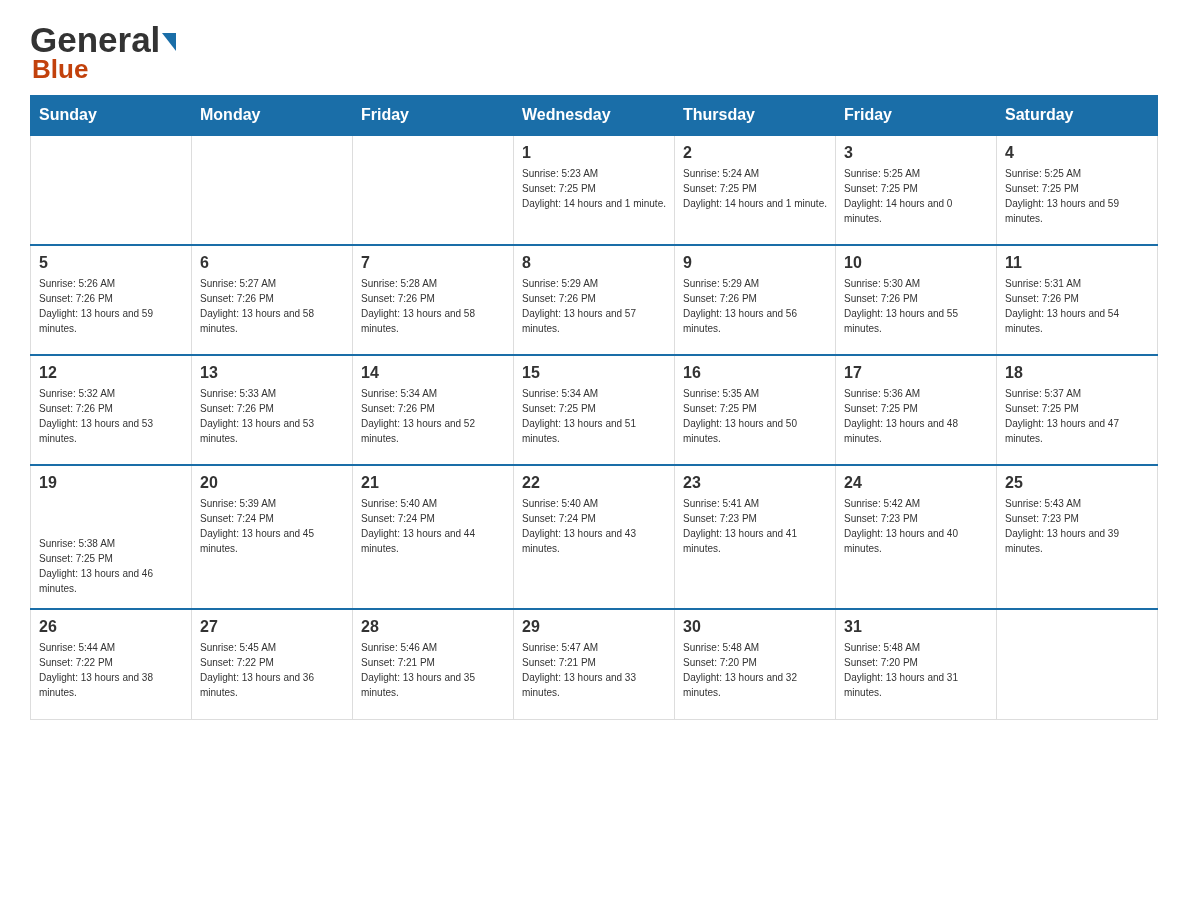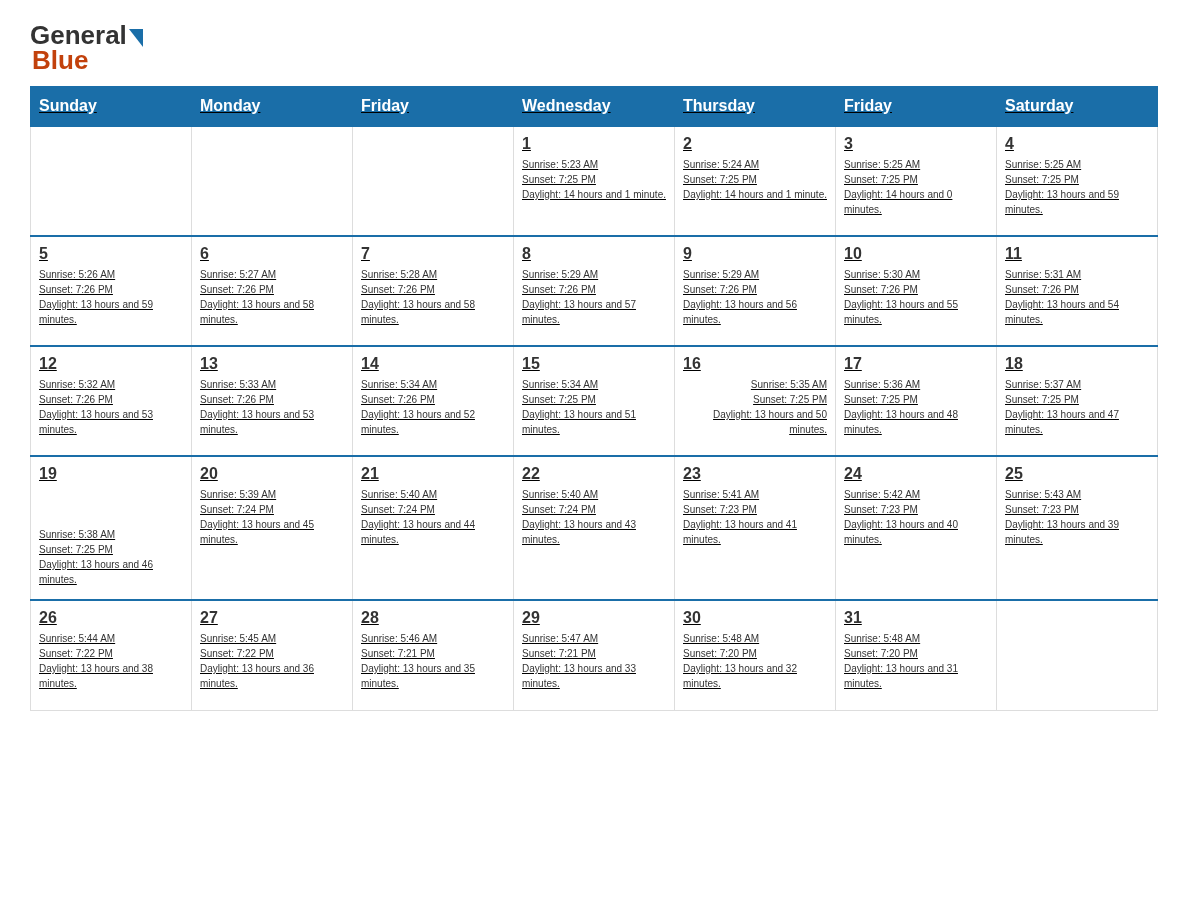--- a/index.html
+++ b/index.html
@@ -19,21 +19,21 @@
     .logo {
       display: flex;
       flex-direction: column;
       align-items: flex-start;
     }
     .logo-top {
       display: flex;
       align-items: center;
     }
     .logo-text-general {
-      font-size: 26px;
+      font-size: 35px;
       font-weight: bold;
       color: #333333;
     }
     .logo-arrow {
       width: 0;
       height: 0;
       border-left: 14px solid transparent;
       border-right: 0px solid transparent;
       border-top: 18px solid #1a6ea8;
       margin-left: 2px;
@@ -57,21 +57,20 @@
     }
     .subtitle {
       font-size: 22px;
       color: #555555;
       margin-top: 4px;
     }
     .calendar {
       width: 100%;
       border-collapse: collapse;
       margin-top: 10px;
-      text-decoration: underline;
     }
     .calendar thead tr th {
       background-color: #1a6ea8;
       color: #ffffff;
       font-size: 16px;
       font-weight: bold;
       padding: 10px 8px;
       text-align: left;
       border: 1px solid #1a6ea8;
     }
@@ -224,21 +223,21 @@
 Daylight: 13 hours and 52 minutes.</div>
         </td>
         <td>
           <span class="day-number">15</span>
           <div class="day-info" style="white-space: pre-line;">Sunrise: 5:34 AM
 Sunset: 7:25 PM
 Daylight: 13 hours and 51 minutes.</div>
         </td>
         <td>
           <span class="day-number">16</span>
-          <div class="day-info" style="white-space: pre-line; text-align: right;">Sunrise: 5:35 AM
+          <div class="day-info" style="white-space: pre-line;">Sunrise: 5:35 AM
 Sunset: 7:25 PM
 Daylight: 13 hours and 50 minutes.</div>
         </td>
         <td>
           <span class="day-number">17</span>
           <div class="day-info" style="white-space: pre-line;">Sunrise: 5:36 AM
 Sunset: 7:25 PM
 Daylight: 13 hours and 48 minutes.</div>
         </td>
         <td>

